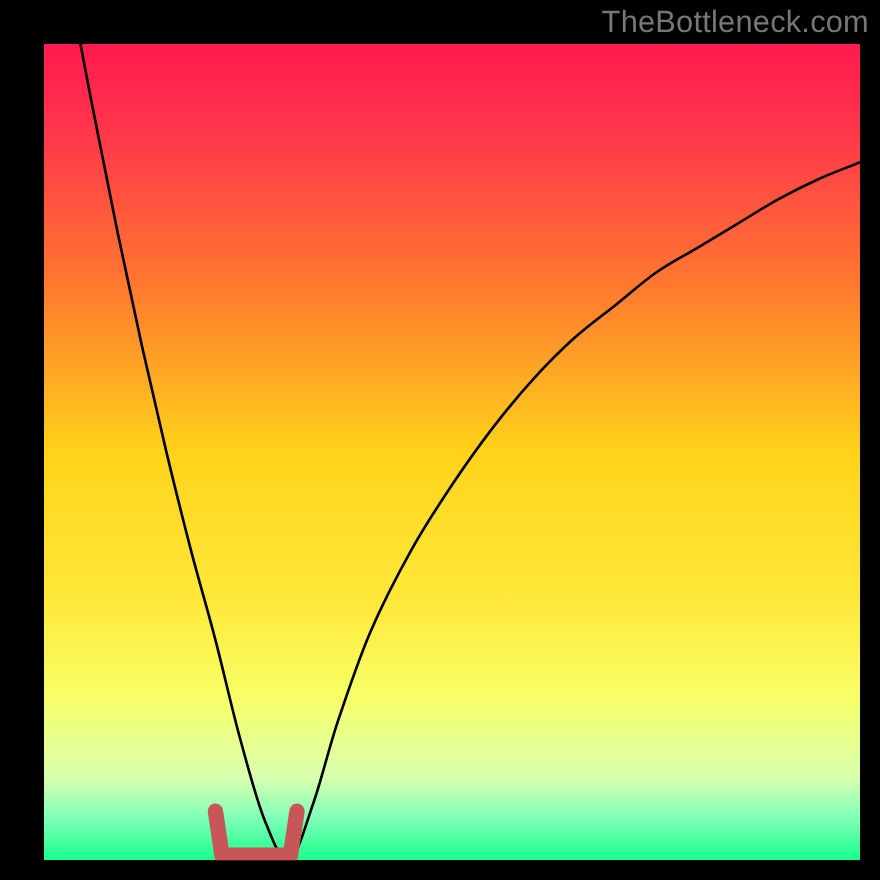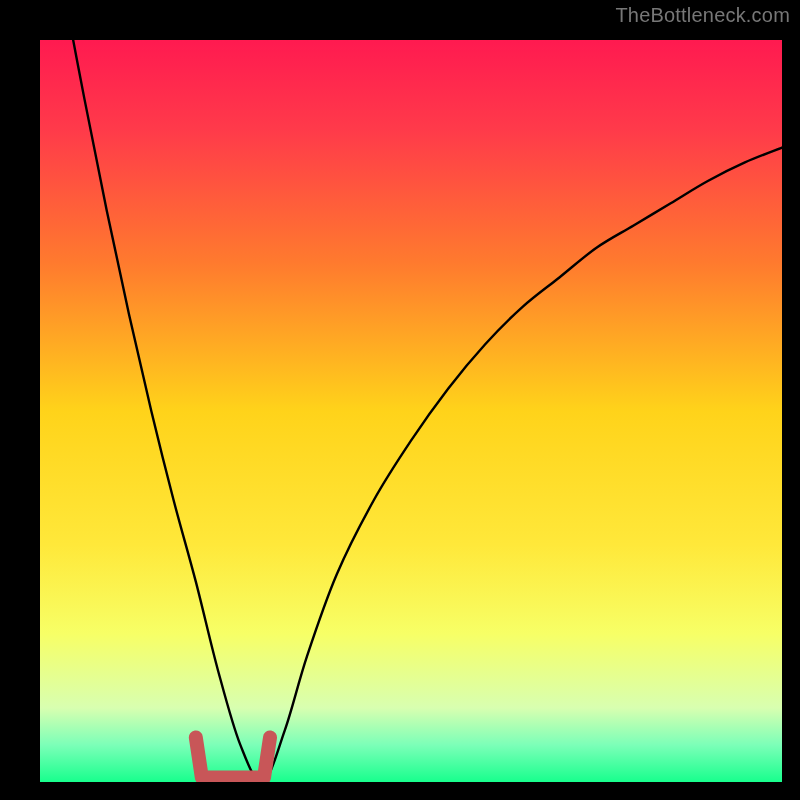--- a/index.html
+++ b/index.html
@@ -28,21 +28,21 @@
   }
   .gradient-bg {
     position: absolute;
     inset: 0;
   }
   .attribution {
     position: absolute;
     top: 4px;
     right: 10px;
     color: #777;
-    font-size: 20px;
+    font-size: 28px;
     font-weight: 500;
     letter-spacing: 0.2px;
   }
   svg.curve {
     position: absolute;
     inset: 0;
   }
 </style>
 </head>
 <body>

